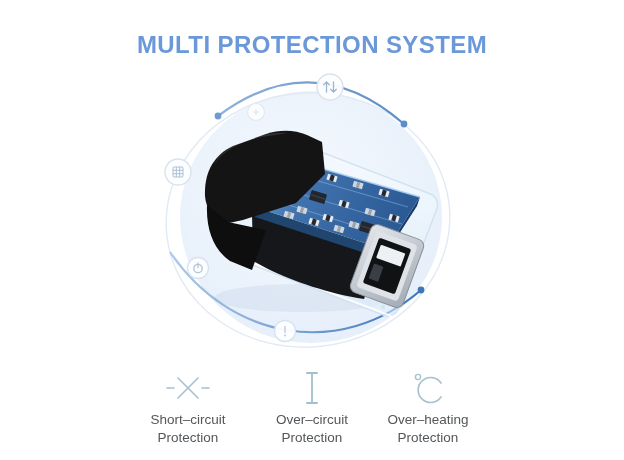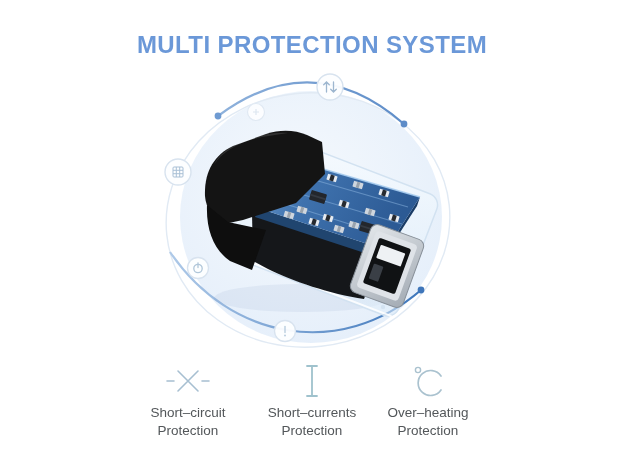--- a/index.html
+++ b/index.html
@@ -6,21 +6,21 @@
   .stage{
     position:relative;width:624px;height:460px;background:#ffffff;overflow:hidden;
     font-family:"Liberation Sans", sans-serif;
   }
   .title{
     position:absolute;top:31px;left:0;width:100%;text-align:center;
     font-size:24px;font-weight:800;letter-spacing:0.4px;color:#6b98d8;
   }
   .scene{position:absolute;top:0;left:0;}
   .features{position:absolute;left:0;top:360px;width:624px;height:90px;}
-  .feature{position:absolute;width:160px;text-align:center;top:0;}
+  .feature{position:absolute;width:160px;text-align:center;top:7px;}
   .feature .ficon{height:42px;display:flex;align-items:center;justify-content:center;}
   .feature .lab{font-size:13.5px;line-height:1.35;color:#53575a;margin-top:2px;}
   .f1{left:108px;} .f2{left:232px;} .f3{left:348px;text-align:center;}
 </style>
 </head>
 <body>
 
 <div class="stage">
 
   <div class="title">MULTI PROTECTION SYSTEM</div>
@@ -185,21 +185,21 @@
       </div>
     </div>
 
     <div class="feature f2">
       <div class="ficon">
         <svg width="46" height="42" viewBox="-23 -21 46 42">
           <path d="M -5 -15 H 5 M -5 15 H 5 M 0 -15 V 15" stroke="#9fc2cd" stroke-width="1.8" fill="none" stroke-linecap="round"></path>
         </svg>
       </div>
       <div class="lab">
-        <div>Short–currents</div>
+        <div>Over–circuit</div>
         <div>Protection</div>
       </div>
     </div>
 
     <div class="feature f3">
       <div class="ficon">
         <svg width="46" height="42" viewBox="-23 -21 46 42">
           <g stroke="#aac2cf" fill="none" stroke-linecap="round">
             <circle cx="-10" cy="-11" r="2.6" stroke-width="1.4"></circle>
             <path d="M 13 -5 A 12.5 12.5 0 1 0 13 9" stroke-width="1.7"></path>

